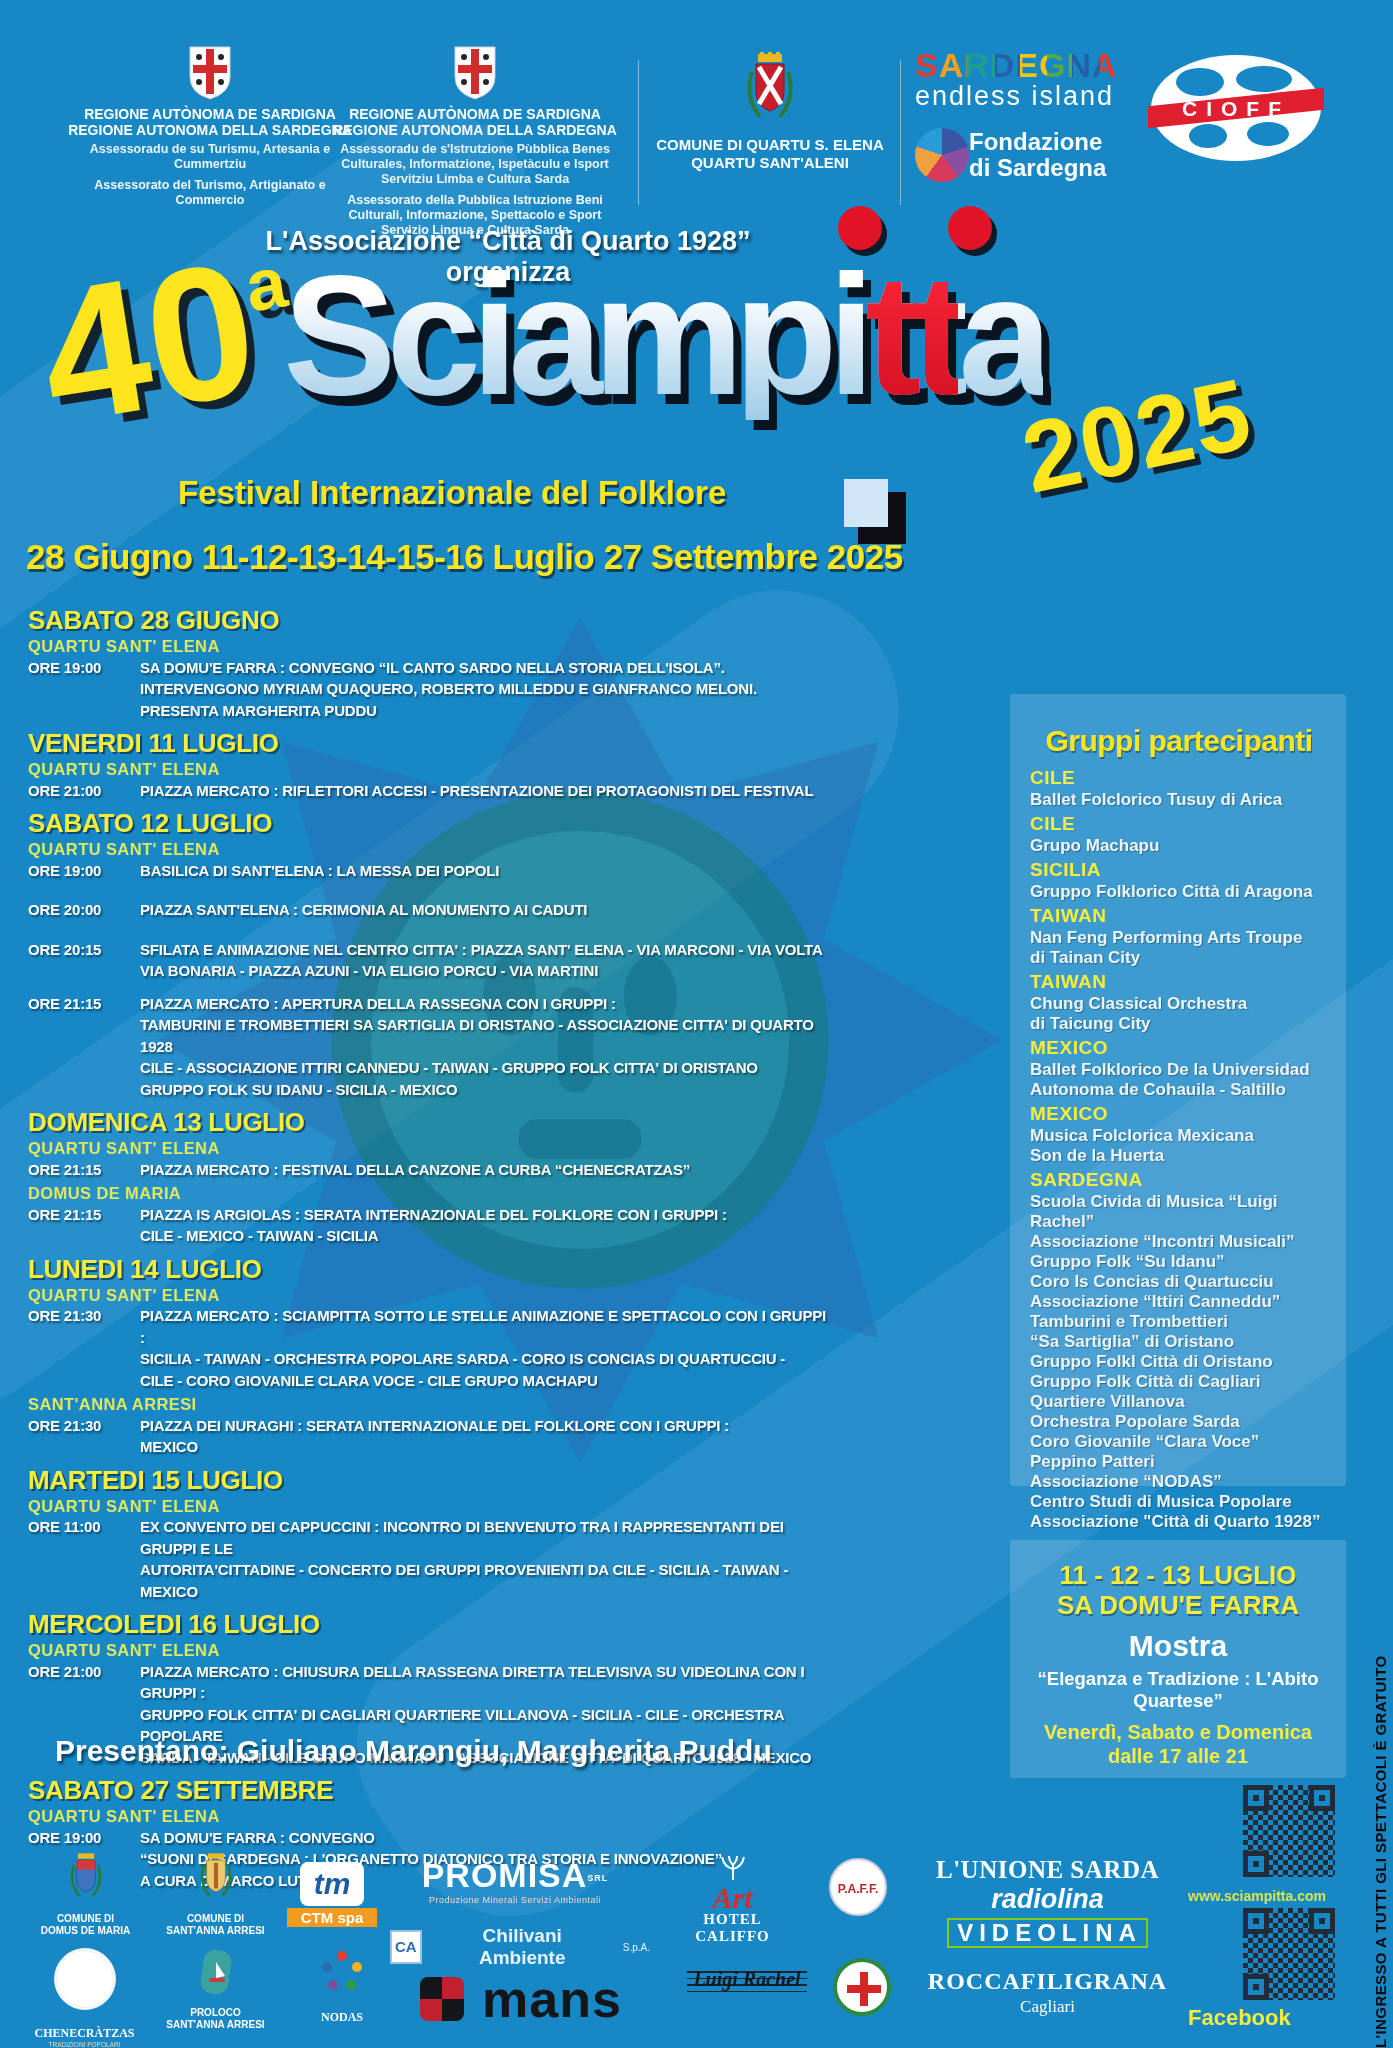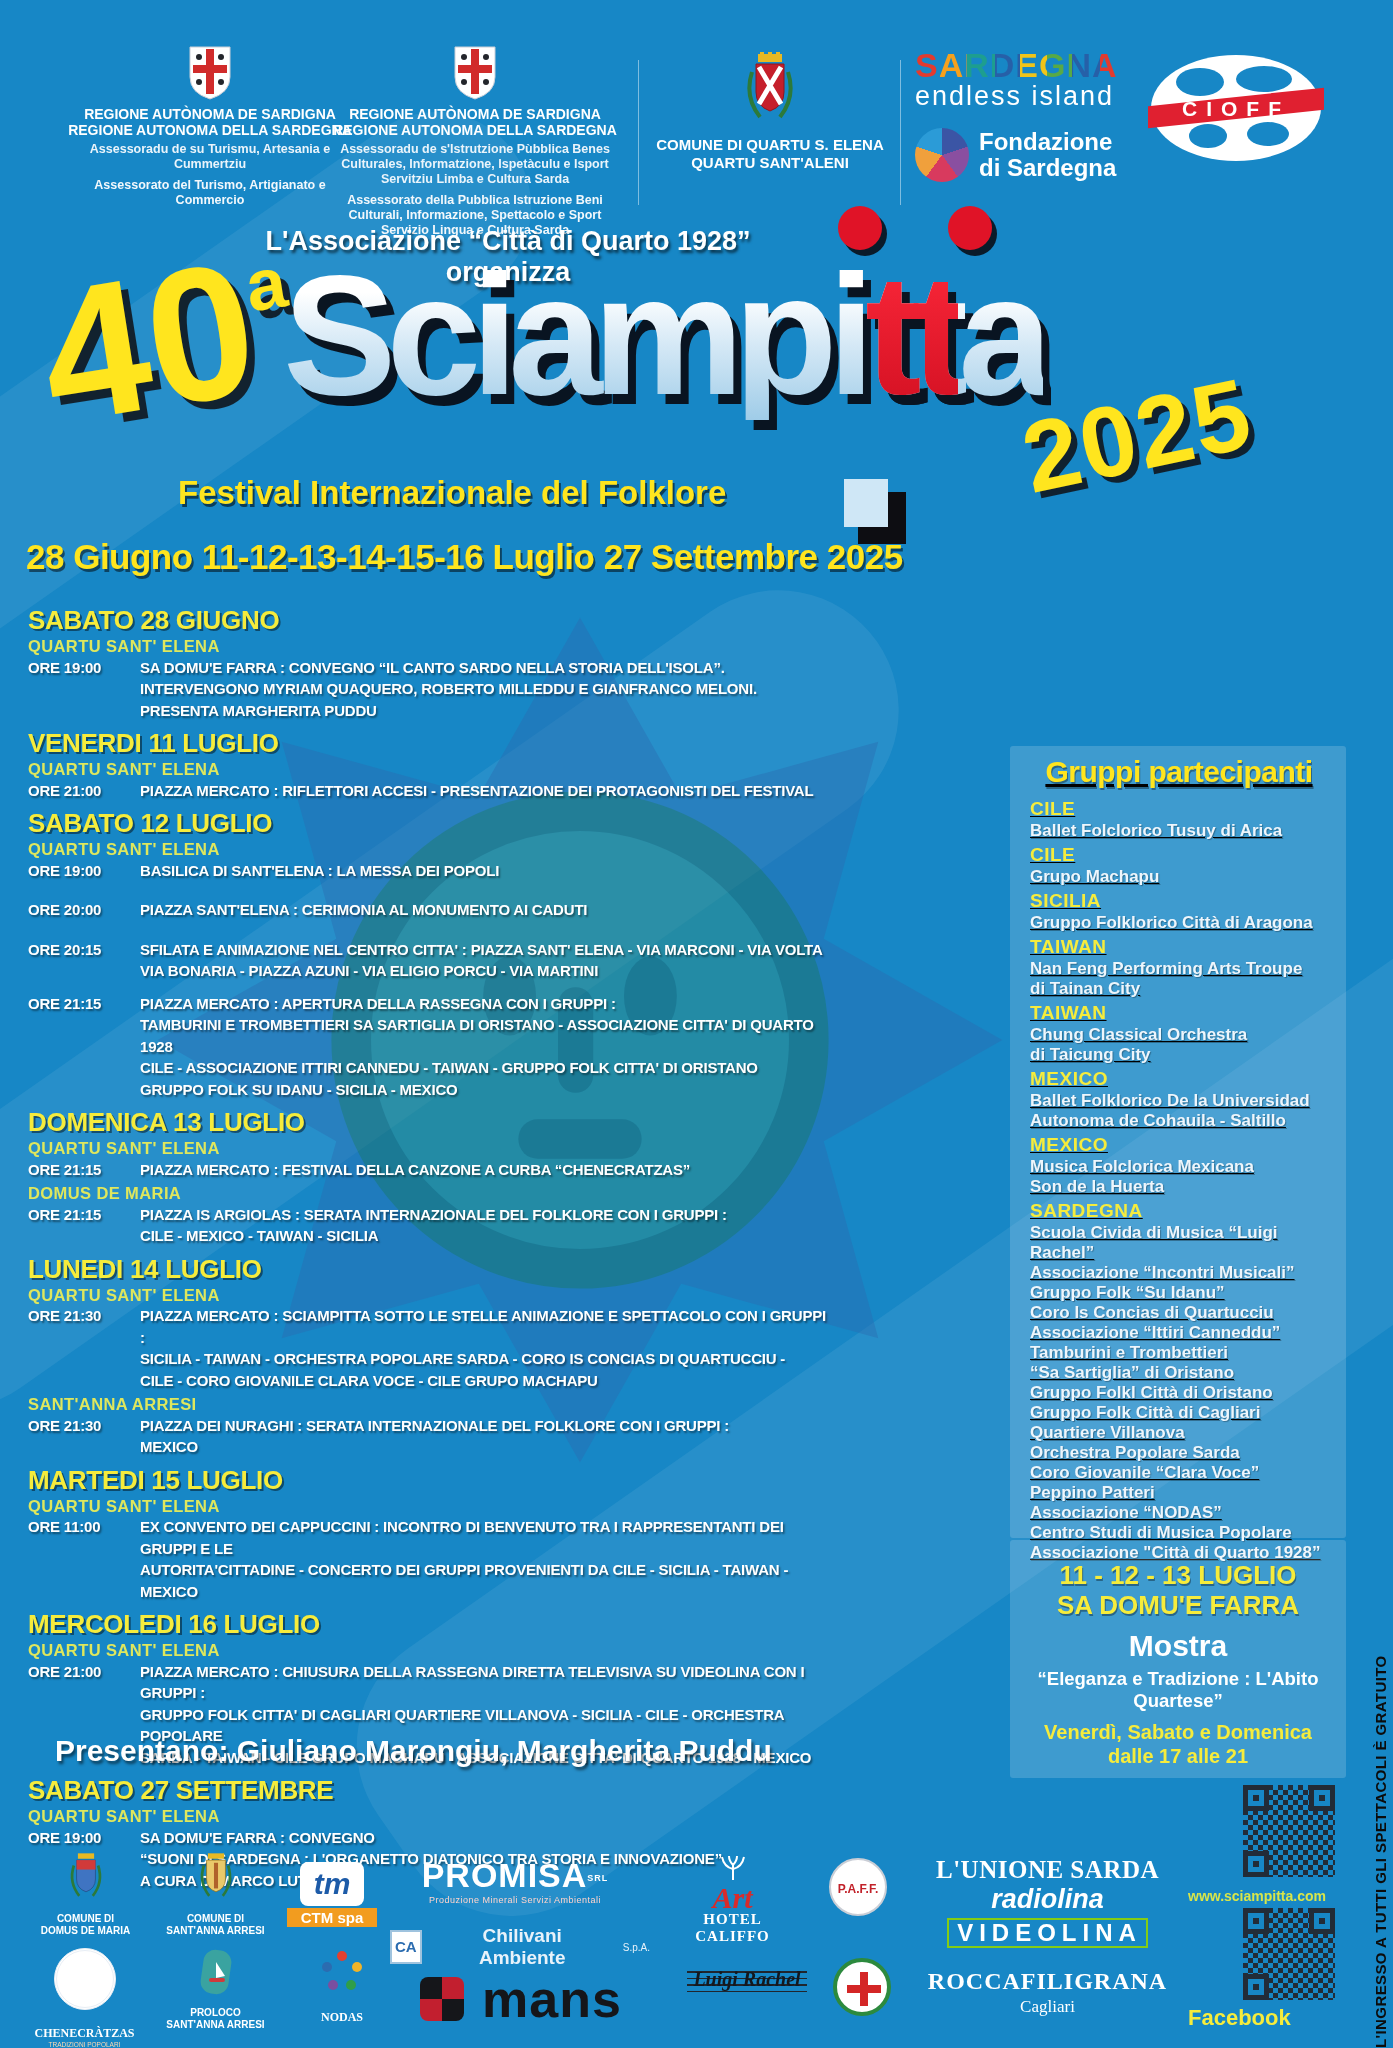--- a/index.html
+++ b/index.html
@@ -17,21 +17,21 @@
   .crest{display:block;margin:0 auto 4px auto;}
   .r-title{font-size:14px;font-weight:800;line-height:16px;}
   .r-sub1{font-size:12.5px;font-weight:700;color:#eaf4fb;line-height:15px;margin-top:4px;}
   .r-sub2{font-size:12.5px;font-weight:700;color:#f2f8fc;line-height:15px;margin-top:6px;}
   .vdiv{position:absolute;width:1px;background:rgba(255,255,255,.45);}
   .comune-l1{font-size:15px;font-weight:800;line-height:18px;}
   .sard-word{font-size:34px;font-weight:800;letter-spacing:1px;line-height:34px;
      background:linear-gradient(90deg,#e23a2e 0 12%,#f5a11c 12% 25%,#1d9e8f 25% 38%,#2660a8 38% 50%,#f0c419 50% 63%,#58a946 63% 75%,#2660a8 75% 88%,#e23a2e 88% 100%);
      -webkit-background-clip:text;background-clip:text;color:transparent;}
   .sard-sub{font-size:27px;color:#fff;line-height:28px;letter-spacing:2px;font-weight:400;}
-  .fond{display:flex;align-items:center;gap:10px;}
+  .fond{display:flex;align-items:center;}
   .fond-ic{width:54px;height:54px;border-radius:50%;
      background:conic-gradient(#3b55a5 0 20%,#8a4fa0 20% 40%,#d83a5e 40% 60%,#f0a03c 60% 80%,#2b9bd7 80% 100%);}
   .fond-tx{font-size:24px;font-weight:800;color:#fff;line-height:26px;text-align:left;}
   .cioff-wrap{position:absolute;left:1148px;top:52px;width:176px;height:112px;}
   
   .organizer{position:absolute;left:238px;top:226px;width:540px;text-align:center;font-size:27px;font-weight:800;
      color:#fff;text-shadow:2px 3px 3px rgba(0,0,0,.6);}
   .edition{position:absolute;left:42px;top:244px;font-size:190px;line-height:1;font-weight:800;color:#ffe51e;
      transform:rotate(-9deg);text-shadow:7px 9px 0 rgba(15,15,20,.85);}
   .edition sup{font-size:72px;vertical-align:80px;}
@@ -58,21 +58,21 @@
   .prow.day:first-child{margin-top:0;}
   .prow.venue{font-size:16.5px;font-weight:700;color:#dfe75d;line-height:18.5px;letter-spacing:.4px;}
   .prow.event{display:flex;color:#fff;font-weight:800;font-size:15px;line-height:21.5px;margin:1px 0 4px 0;
      text-shadow:1.5px 2px 2px rgba(0,0,0,.45);letter-spacing:-0.2px;}
   .prow .time{flex:0 0 112px;}
   .prow .etext{flex:1;white-space:pre-line;}
   .presenters{position:absolute;left:55px;top:1734px;font-size:30px;font-weight:800;color:#fff;
      text-shadow:2px 3px 3px rgba(0,0,0,.55);}
   
   .panel{position:absolute;left:1010px;width:336px;background:rgba(255,255,255,.17);border-radius:3px;box-sizing:border-box;}
-  .groups{top:746px;height:792px;padding:9px 18px 10px 20px;text-decoration:underline;}
+  .groups{top:694px;height:792px;padding:30px 18px 10px 20px;}
   .g-title{font-size:30px;font-weight:800;color:#ffe51e;text-align:center;margin-bottom:8px;
      text-shadow:1px 2px 0 rgba(0,0,0,.35);letter-spacing:-0.5px;}
   .g-c{font-size:19px;font-weight:800;color:#f6ec3c;line-height:24px;margin-top:2px;letter-spacing:.5px;}
   .g-n{font-size:17px;font-weight:700;color:#eef6fc;line-height:20px;white-space:pre-line;
      text-shadow:1px 1px 1px rgba(0,0,0,.3);}
   
   .mostra{top:1540px;height:238px;padding:20px 14px;text-align:center;}
   .m-dates,.m-venue{font-size:26px;font-weight:800;color:#f6ec3c;line-height:30px;text-shadow:1px 2px 0 rgba(0,0,0,.35);}
   .m-title{font-size:30px;font-weight:800;color:#fff;margin-top:10px;line-height:32px;}
   .m-sub{font-size:18.5px;font-weight:800;color:#fff;margin-top:6px;line-height:22px;}

